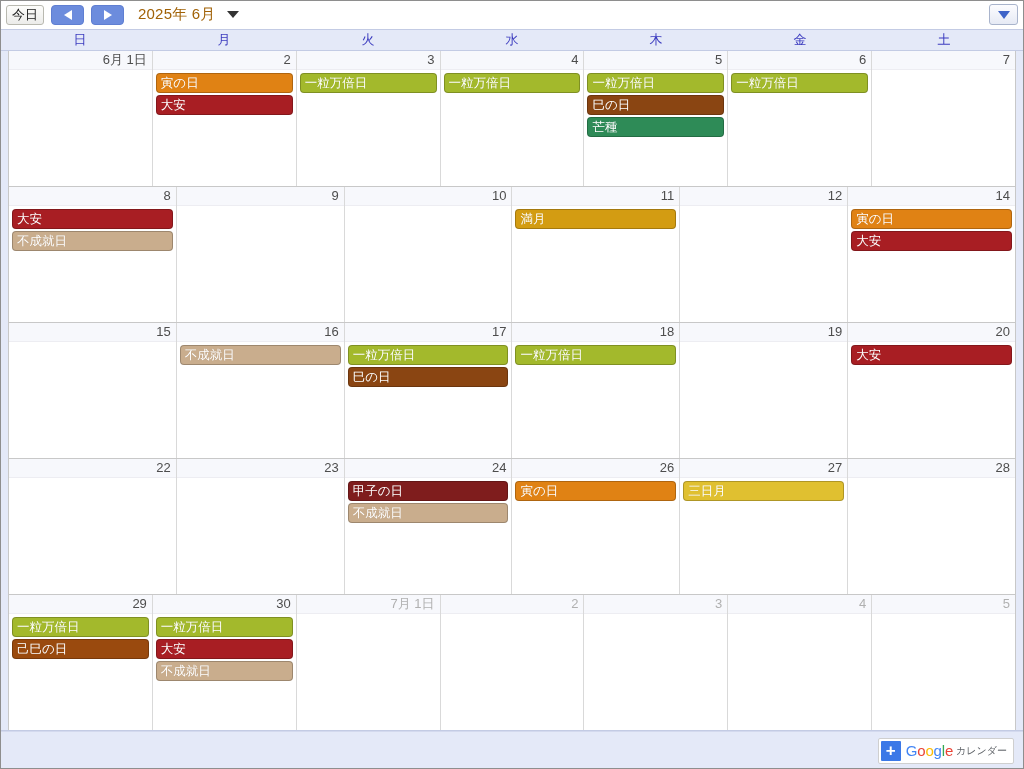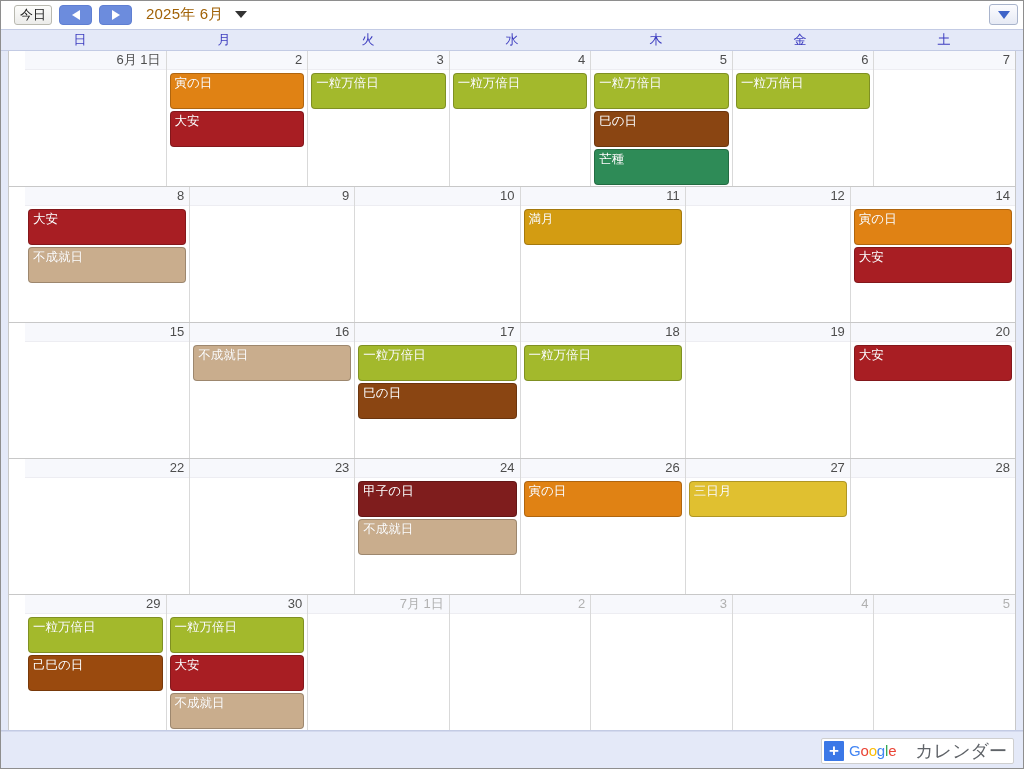--- a/index.html
+++ b/index.html
@@ -28,21 +28,20 @@
   
   .toolbar {
     height: 20px;
     min-height: 29px;
     background: #ffffff;
     display: flex;
     align-items: center;
     padding: 0 4px 0 6px;
     box-sizing: border-box;
     position: relative;
-    margin-left: 8px;
   }
 
   .today-btn {
     height: 20px;
     min-width: 36px;
     padding: 0 5px;
     border: 1px solid #b9b9b0;
     border-radius: 3px;
     background: linear-gradient(#fdfdfb, #ececea);
     color: #1a1a1a;
@@ -151,21 +150,20 @@
     background: #ffffff;
     border-left: 1px solid #c8c8c8;
     border-right: 1px solid #c8c8c8;
     box-sizing: border-box;
   }
   .week {
     flex: 1 1 0;
     display: flex;
     border-bottom: 1px solid #c8c8c8;
     min-height: 0;
-    padding-left: 16px;
   }
   .week:last-child { border-bottom: none; }
 
   .day {
     flex: 1 1 0;
     min-width: 0;
     border-right: 1px solid #d9d9d9;
     display: flex;
     flex-direction: column;
     background: #ffffff;
@@ -190,21 +188,21 @@
   .day.other .day-head { color: #b0b0b0; }
 
   .events {
     flex: 1 1 auto;
     padding: 3px 3px 0 3px;
     box-sizing: border-box;
     overflow: hidden;
   }
 
   .chip {
-    height: 36px;
+    height: 20px;
     line-height: 19px;
     border-radius: 4px;
     color: #ffffff;
     font-size: 12.5px;
     padding: 0 4px;
     margin-bottom: 2px;
     box-sizing: border-box;
     white-space: nowrap;
     overflow: hidden;
     text-overflow: clip;
@@ -257,23 +255,23 @@
     font-weight: bold;
   }
   .gword { font-size: 15px; letter-spacing: -0.2px; font-weight: 500; }
   .gword .b1 { color: #4285f4; }
   .gword .r1 { color: #ea4335; }
   .gword .y1 { color: #fbbc05; }
   .gword .b2 { color: #4285f4; }
   .gword .g1 { color: #34a853; }
   .gword .r2 { color: #ea4335; }
   .gcal-jp {
-    font-size: 18px;
+    font-size: 10px;
     color: #5f6368;
-    margin-left: 19px;
+    margin-left: 3px;
   }
 
   
   .app::after {
     content: "";
     position: absolute;
     left: 0; top: 0; right: 0; bottom: 0;
     border: 1px solid #8e8e8e;
     pointer-events: none;
   }

